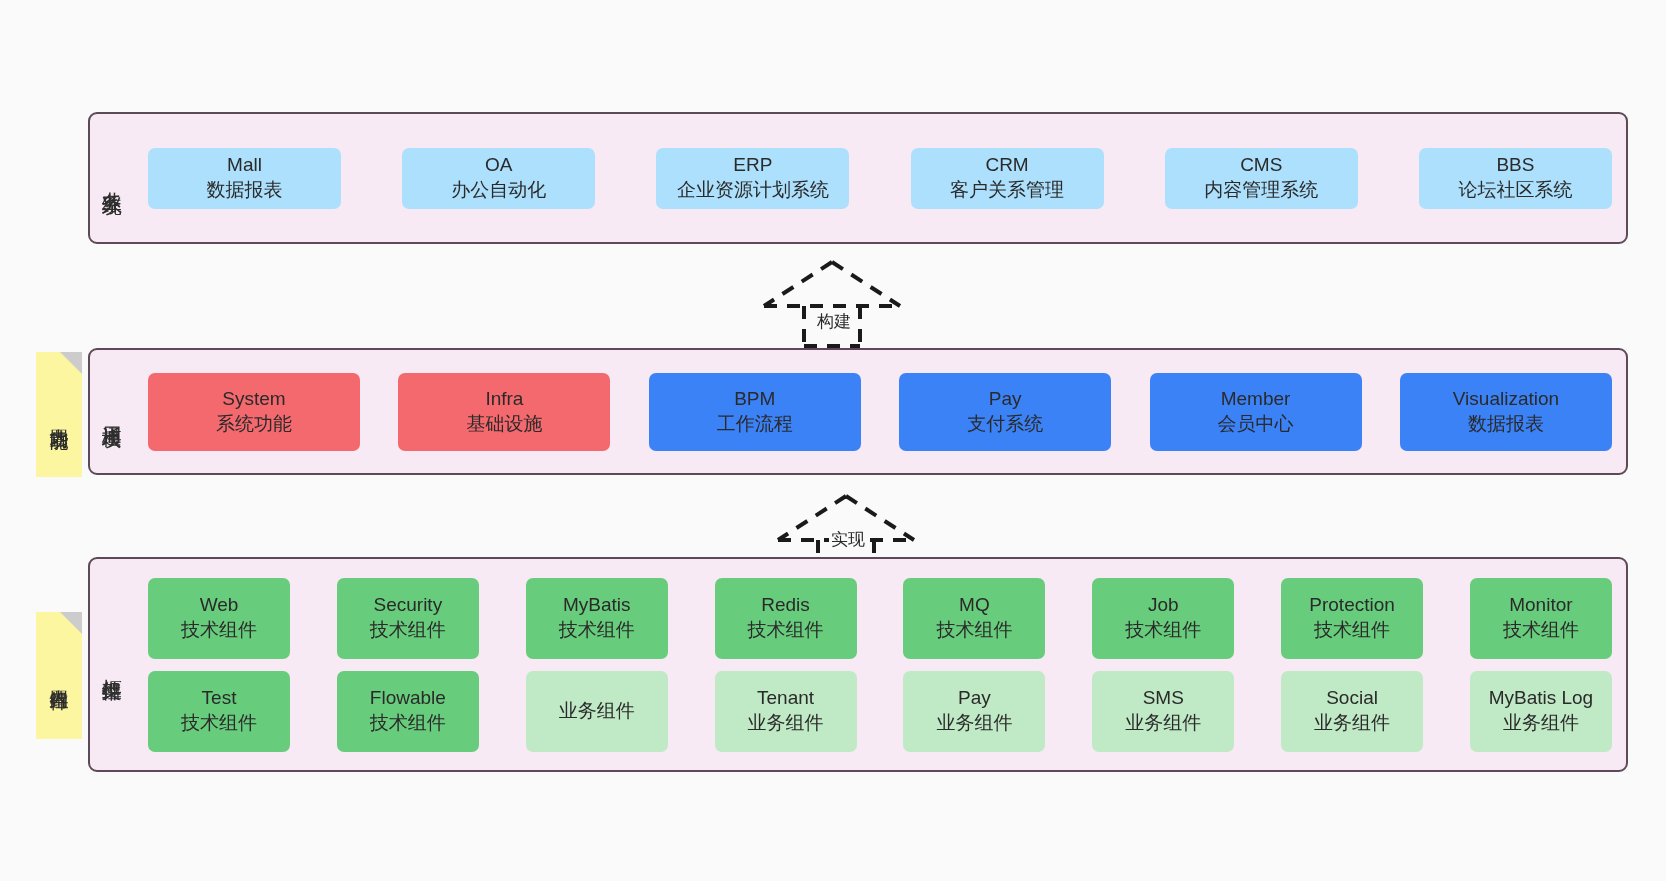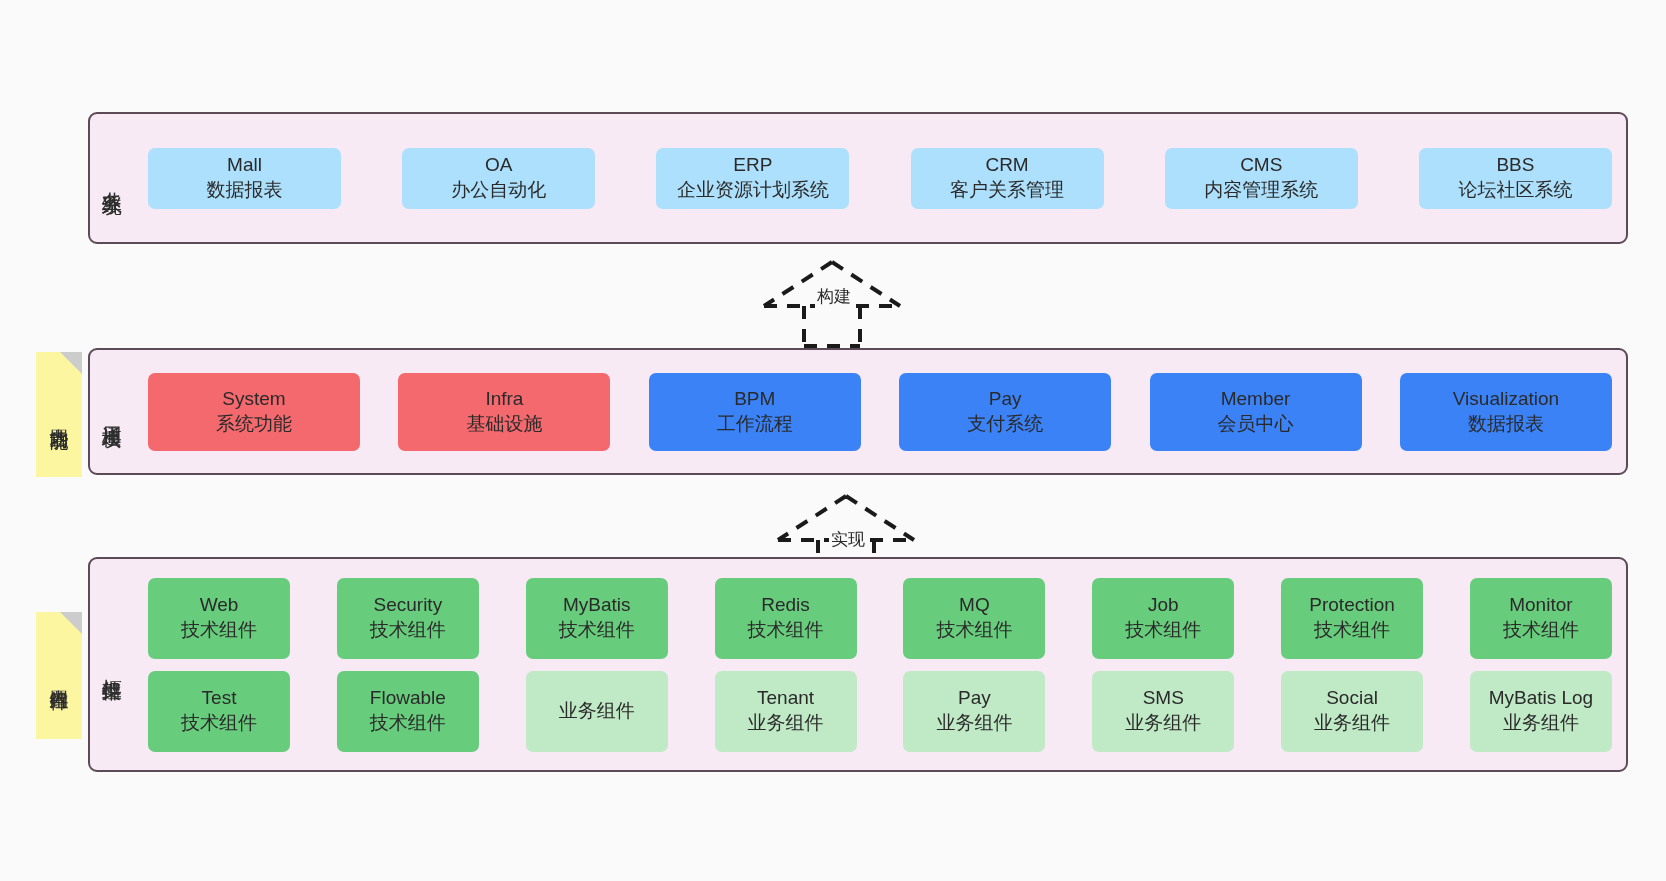--- a/index.html
+++ b/index.html
@@ -129,21 +129,21 @@
   .connector-label {
     position: absolute;
     font-size: 17px;
     color: #2a2a2a;
     background: #fafafa;
     padding: 0 2px;
     white-space: nowrap;
     user-select: none;
   }
   #connector-build     { left: 752px; top: 258px; width: 160px; height: 90px; }
-  #connector-build .connector-label     { left: 63px; top: 27px; }
+  #connector-build .connector-label     { left: 63px; top: 52px; }
   #connector-implement { left: 766px; top: 492px; width: 160px; height: 90px; }
   #connector-implement .connector-label { left: 63px; top: 36px; }
 </style>
 </head>
 <body>
 
 <div class="canvas">
 
   <div class="layer" id="layer-business">
     <div class="layer-title">业务系统</div>

